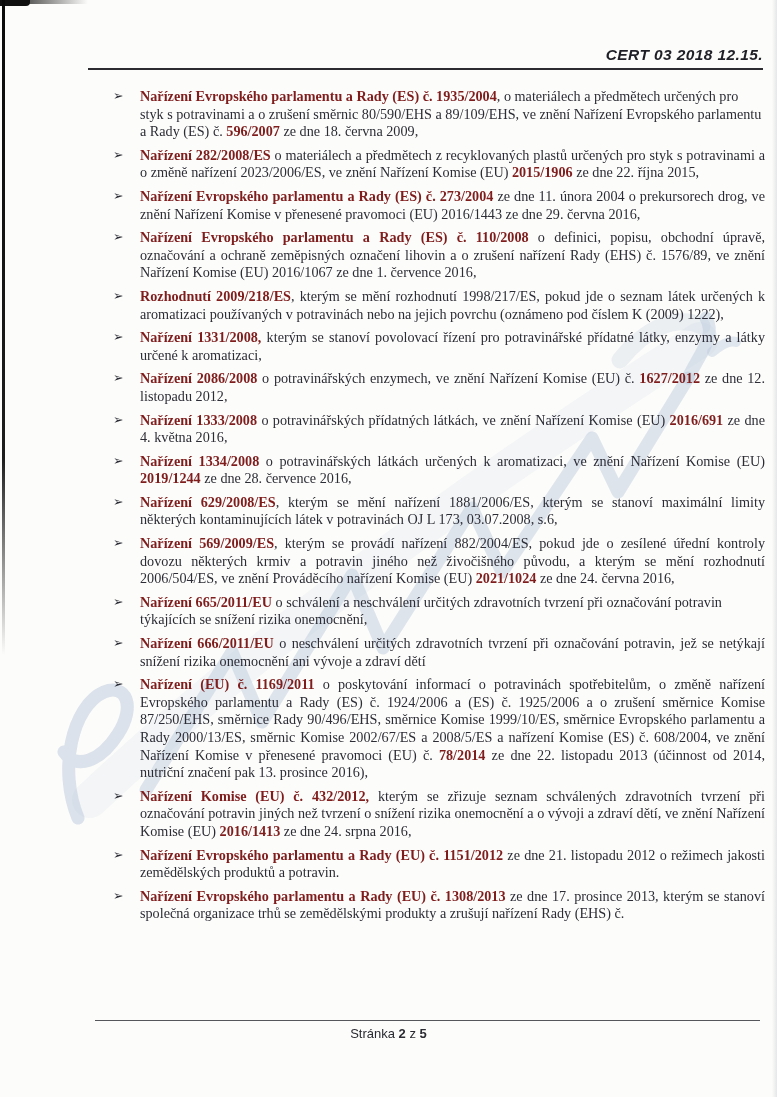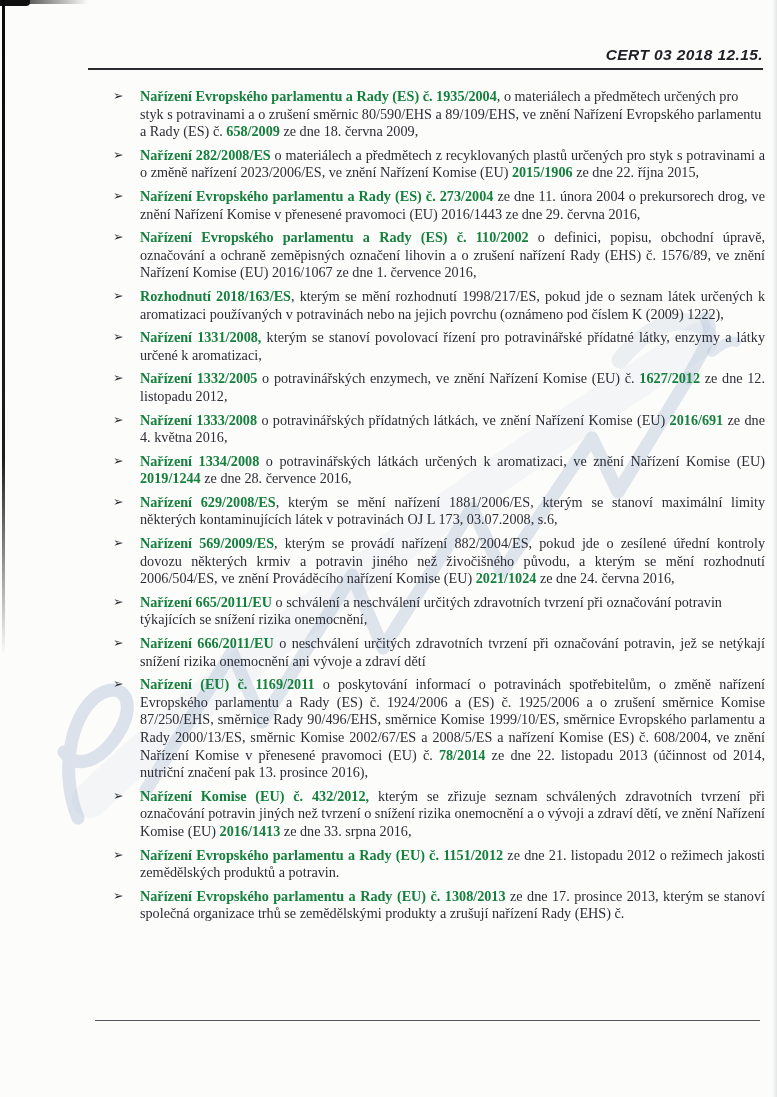--- a/index.html
+++ b/index.html
@@ -25,21 +25,21 @@
     font-family:"Liberation Sans",sans-serif;font-style:italic;font-weight:bold;
     font-size:15.5px;letter-spacing:.4px;color:#1f1f27;}
 
   
   .reg-list{position:absolute;left:90px;right:12px;top:88px;z-index:2;
     margin:0;padding:0;list-style:none;
     font-size:14.2px;line-height:17.6px;color:#2c2c36;}
   .reg-list li{position:relative;padding-left:50px;margin:0 0 6px 0;}
   .reg-list li.justify{text-align:justify;}
   .reg-list .arrow{position:absolute;left:23px;top:0;font-size:12.5px;color:#2c2c36;}
-  .reg-list b{font-weight:bold;color:#15803d;}
+  .reg-list b{font-weight:bold;color:#7f1d1d;}
 
   
   .footer-line{position:absolute;left:95px;right:17px;top:1020px;z-index:2;
     border-top:1.5px solid #55555c;}
   .footer-text{position:absolute;left:0;right:0;top:1026px;z-index:2;text-align:center;
     font-family:"Liberation Sans",sans-serif;font-size:13px;color:#2a2a32;}
   .footer-text b{font-weight:bold;}
 </style>
 </head>
 <body>
@@ -60,34 +60,40 @@
   <div class="edge-top"></div>
   <div class="edge-top-corner"></div>
   <div class="edge-left"></div>
   <div class="edge-right"></div>
 
   <div class="header">
     <span>CERT 03 2018 12.15.</span>
   </div>
 
   <ul class="reg-list">
-      <li><span class="arrow">➢</span><b>Nařízení Evropského parlamentu a Rady (ES) č. 1935/2004</b><span>, o materiálech a předmětech určených pro styk s potravinami a o zrušení směrnic 80/590/EHS a 89/109/EHS, ve znění Nařízení Evropského parlamentu a Rady (ES) č. </span><b>658/2009</b><span> ze dne 18. června 2009,</span></li>
+      <li><span class="arrow">➢</span><b>Nařízení Evropského parlamentu a Rady (ES) č. 1935/2004</b><span>, o materiálech a předmětech určených pro styk s potravinami a o zrušení směrnic 80/590/EHS a 89/109/EHS, ve znění Nařízení Evropského parlamentu a Rady (ES) č. </span><b>596/2007</b><span> ze dne 18. června 2009,</span></li>
       <li class="justify"><span class="arrow">➢</span><b>Nařízení 282/2008/ES</b><span> o materiálech a předmětech z recyklovaných plastů určených pro styk s potravinami a o změně nařízení 2023/2006/ES, ve znění Nařízení Komise (EU) </span><b>2015/1906</b><span> ze dne 22. října 2015,</span></li>
       <li class="justify"><span class="arrow">➢</span><b>Nařízení Evropského parlamentu a Rady (ES) č. 273/2004</b><span> ze dne 11. února 2004 o prekursorech drog, ve znění Nařízení Komise v přenesené pravomoci (EU) 2016/1443 ze dne 29. června 2016,</span></li>
-      <li class="justify"><span class="arrow">➢</span><b>Nařízení Evropského parlamentu a Rady (ES) č. 110/2002</b><span> o definici, popisu, obchodní úpravě, označování a ochraně zeměpisných označení lihovin a o zrušení nařízení Rady (EHS) č. 1576/89, ve znění Nařízení Komise (EU) 2016/1067 ze dne 1. července 2016,</span></li>
-      <li class="justify"><span class="arrow">➢</span><b>Rozhodnutí 2018/163/ES</b><span>, kterým se mění rozhodnutí 1998/217/ES, pokud jde o seznam látek určených k aromatizaci používaných v potravinách nebo na jejich povrchu (oznámeno pod číslem K (2009) 1222),</span></li>
+      <li class="justify"><span class="arrow">➢</span><b>Nařízení Evropského parlamentu a Rady (ES) č. 110/2008</b><span> o definici, popisu, obchodní úpravě, označování a ochraně zeměpisných označení lihovin a o zrušení nařízení Rady (EHS) č. 1576/89, ve znění Nařízení Komise (EU) 2016/1067 ze dne 1. července 2016,</span></li>
+      <li class="justify"><span class="arrow">➢</span><b>Rozhodnutí 2009/218/ES</b><span>, kterým se mění rozhodnutí 1998/217/ES, pokud jde o seznam látek určených k aromatizaci používaných v potravinách nebo na jejich povrchu (oznámeno pod číslem K (2009) 1222),</span></li>
       <li class="justify"><span class="arrow">➢</span><b>Nařízení 1331/2008,</b><span> kterým se stanoví povolovací řízení pro potravinářské přídatné látky, enzymy a látky určené k aromatizaci,</span></li>
-      <li class="justify"><span class="arrow">➢</span><b>Nařízení 1332/2005</b><span> o potravinářských enzymech, ve znění Nařízení Komise (EU) č. </span><b>1627/2012</b><span> ze dne 12. listopadu 2012,</span></li>
+      <li class="justify"><span class="arrow">➢</span><b>Nařízení 2086/2008</b><span> o potravinářských enzymech, ve znění Nařízení Komise (EU) č. </span><b>1627/2012</b><span> ze dne 12. listopadu 2012,</span></li>
       <li class="justify"><span class="arrow">➢</span><b>Nařízení 1333/2008</b><span> o potravinářských přídatných látkách, ve znění Nařízení Komise (EU) </span><b>2016/691</b><span> ze dne 4. května 2016,</span></li>
       <li class="justify"><span class="arrow">➢</span><b>Nařízení 1334/2008</b><span> o potravinářských látkách určených k aromatizaci, ve znění Nařízení Komise (EU) </span><b>2019/1244</b><span> ze dne 28. července 2016,</span></li>
       <li class="justify"><span class="arrow">➢</span><b>Nařízení 629/2008/ES</b><span>, kterým se mění nařízení 1881/2006/ES, kterým se stanoví maximální limity některých kontaminujících látek v potravinách OJ L 173, 03.07.2008, s.6,</span></li>
       <li class="justify"><span class="arrow">➢</span><b>Nařízení 569/2009/ES</b><span>, kterým se provádí nařízení 882/2004/ES, pokud jde o zesílené úřední kontroly dovozu některých krmiv a potravin jiného než živočišného původu, a kterým se mění rozhodnutí 2006/504/ES, ve znění Prováděcího nařízení Komise (EU) </span><b>2021/1024</b><span> ze dne 24. června 2016,</span></li>
       <li><span class="arrow">➢</span><b>Nařízení 665/2011/EU</b><span> o schválení a neschválení určitých zdravotních tvrzení při označování potravin týkajících se snížení rizika onemocnění,</span></li>
       <li class="justify"><span class="arrow">➢</span><b>Nařízení 666/2011/EU</b><span> o neschválení určitých zdravotních tvrzení při označování potravin, jež se netýkají snížení rizika onemocnění ani vývoje a zdraví dětí</span></li>
       <li class="justify"><span class="arrow">➢</span><b>Nařízení (EU) č. 1169/2011</b><span> o poskytování informací o potravinách spotřebitelům, o změně nařízení Evropského parlamentu a Rady (ES) č. 1924/2006 a (ES) č. 1925/2006 a o zrušení směrnice Komise 87/250/EHS, směrnice Rady 90/496/EHS, směrnice Komise 1999/10/ES, směrnice Evropského parlamentu a Rady 2000/13/ES, směrnic Komise 2002/67/ES a 2008/5/ES a nařízení Komise (ES) č. 608/2004, ve znění Nařízení Komise v přenesené pravomoci (EU) č. </span><b>78/2014</b><span> ze dne 22. listopadu 2013 (účinnost od 2014, nutriční značení pak 13. prosince 2016),</span></li>
-      <li class="justify"><span class="arrow">➢</span><b>Nařízení Komise (EU) č. 432/2012,</b><span> kterým se zřizuje seznam schválených zdravotních tvrzení při označování potravin jiných než tvrzení o snížení rizika onemocnění a o vývoji a zdraví dětí, ve znění Nařízení Komise (EU) </span><b>2016/1413</b><span> ze dne 33. srpna 2016,</span></li>
+      <li class="justify"><span class="arrow">➢</span><b>Nařízení Komise (EU) č. 432/2012,</b><span> kterým se zřizuje seznam schválených zdravotních tvrzení při označování potravin jiných než tvrzení o snížení rizika onemocnění a o vývoji a zdraví dětí, ve znění Nařízení Komise (EU) </span><b>2016/1413</b><span> ze dne 24. srpna 2016,</span></li>
       <li class="justify"><span class="arrow">➢</span><b>Nařízení Evropského parlamentu a Rady (EU) č. 1151/2012</b><span> ze dne 21. listopadu 2012 o režimech jakosti zemědělských produktů a potravin.</span></li>
       <li class="justify"><span class="arrow">➢</span><b>Nařízení Evropského parlamentu a Rady (EU) č. 1308/2013</b><span> ze dne 17. prosince 2013, kterým se stanoví společná organizace trhů se zemědělskými produkty a zrušují nařízení Rady (EHS) č.</span></li>
     </ul>
 
   <div class="footer-line"></div>
+  <div class="footer-text">
+    <span>Stránka</span>
+    <b>2</b>
+    <span>z</span>
+    <b>5</b>
+  </div>
 
 </div>
 
 </body></html>

